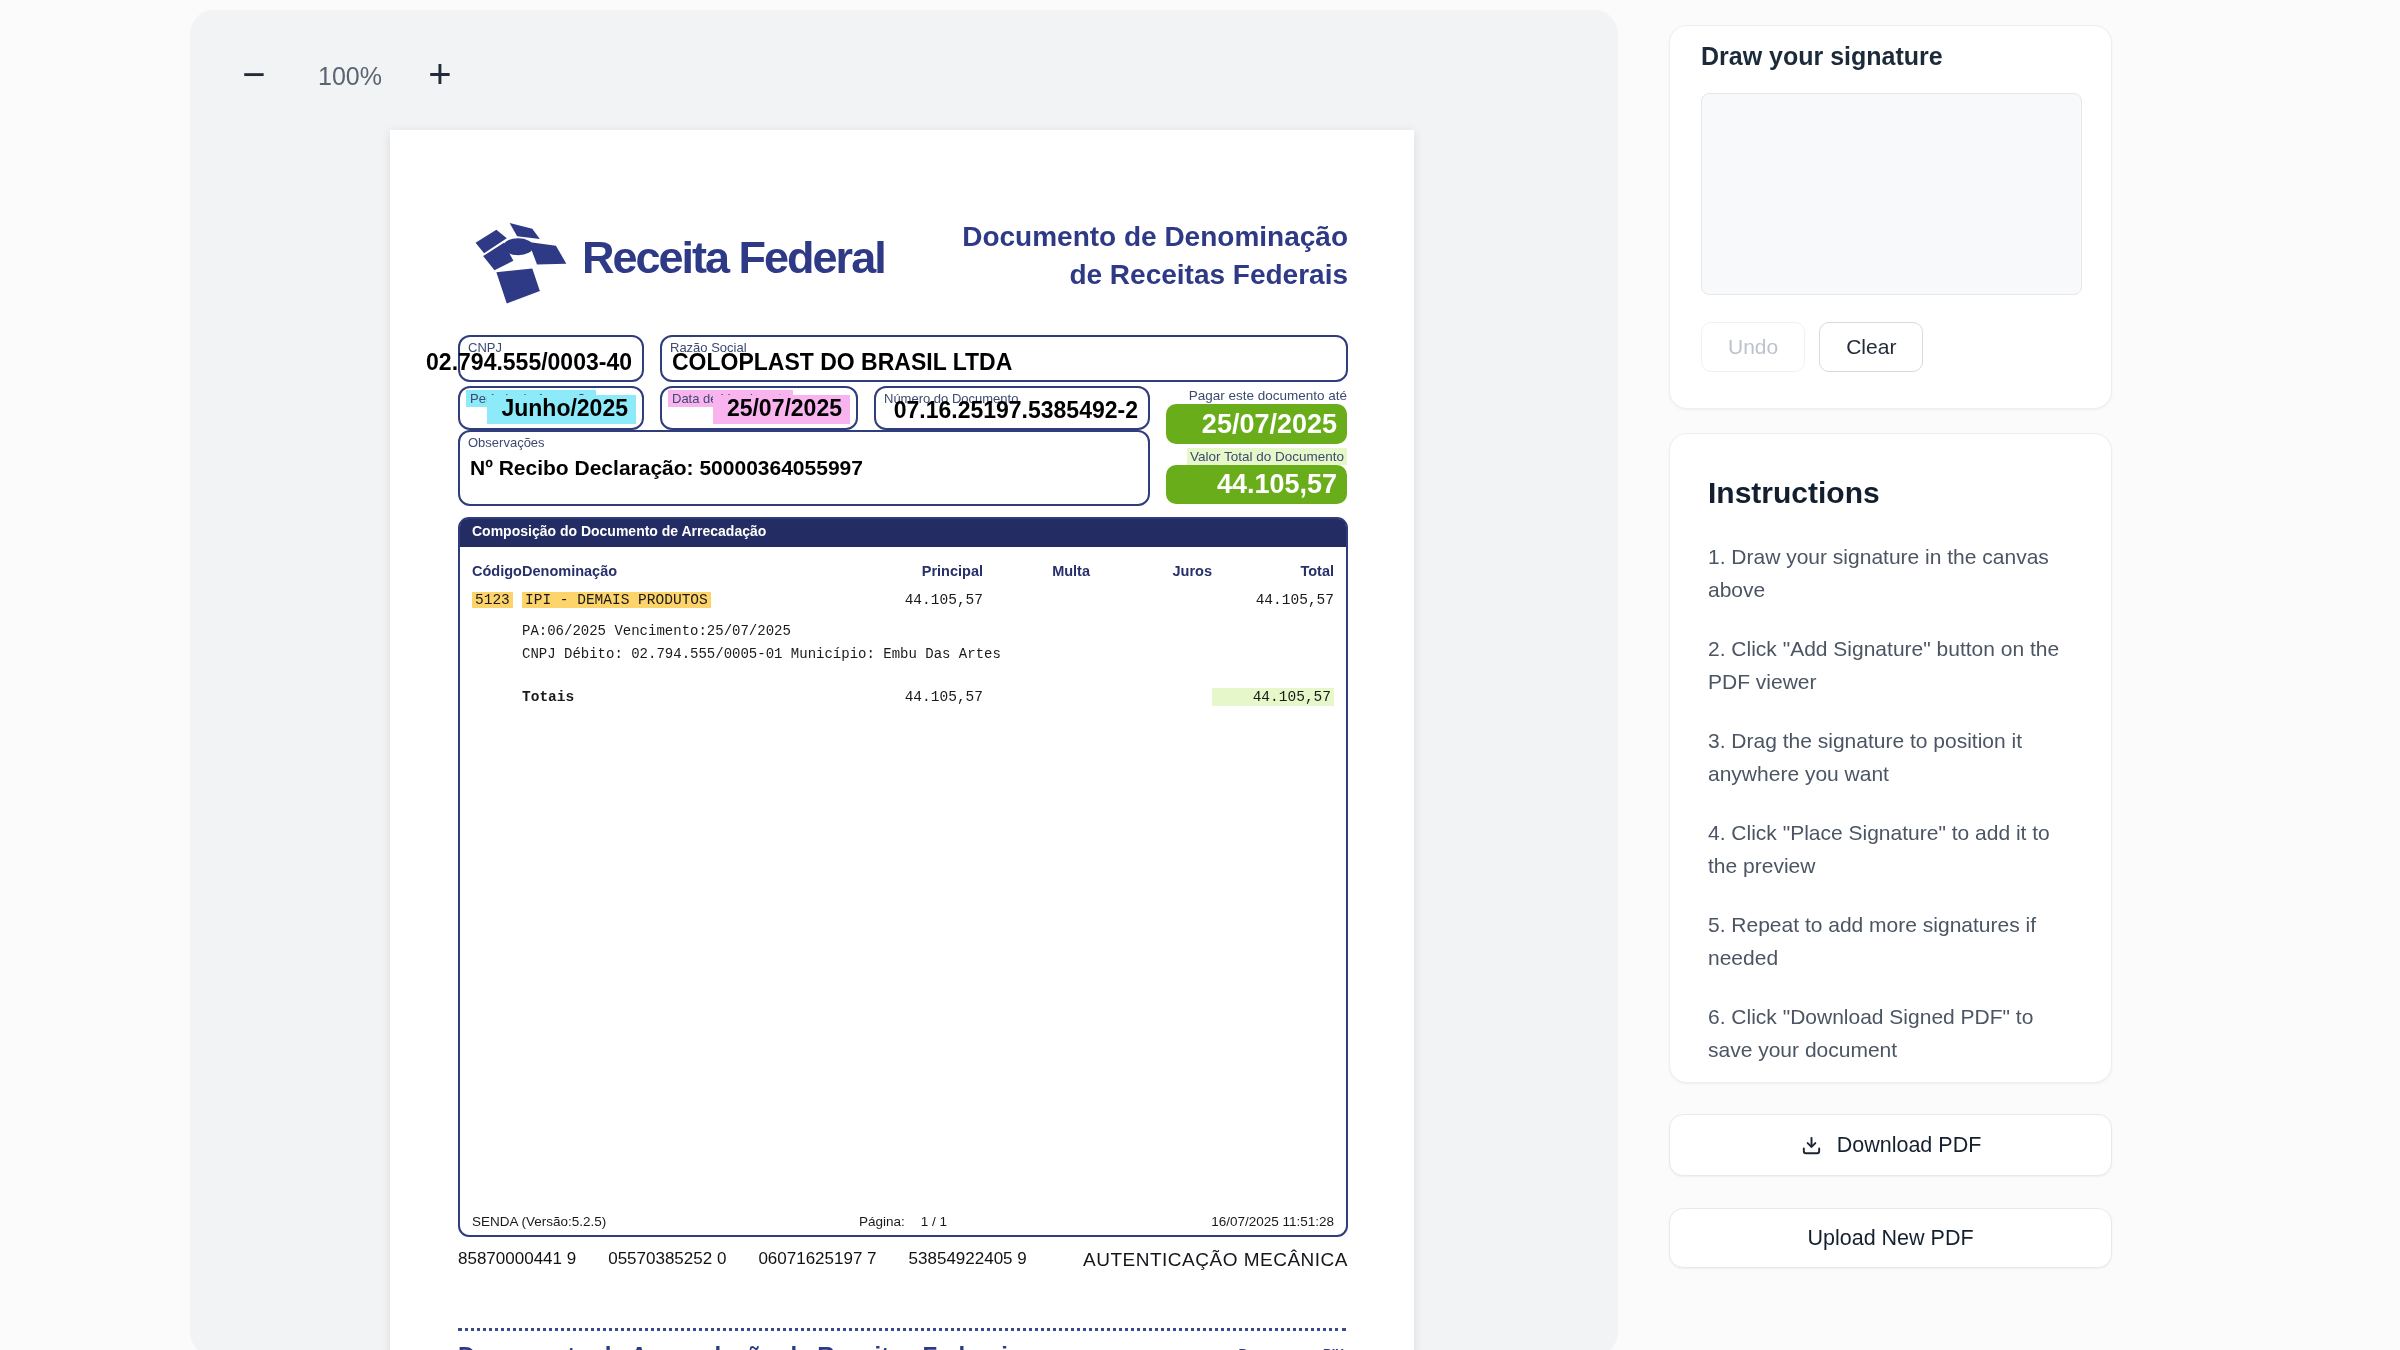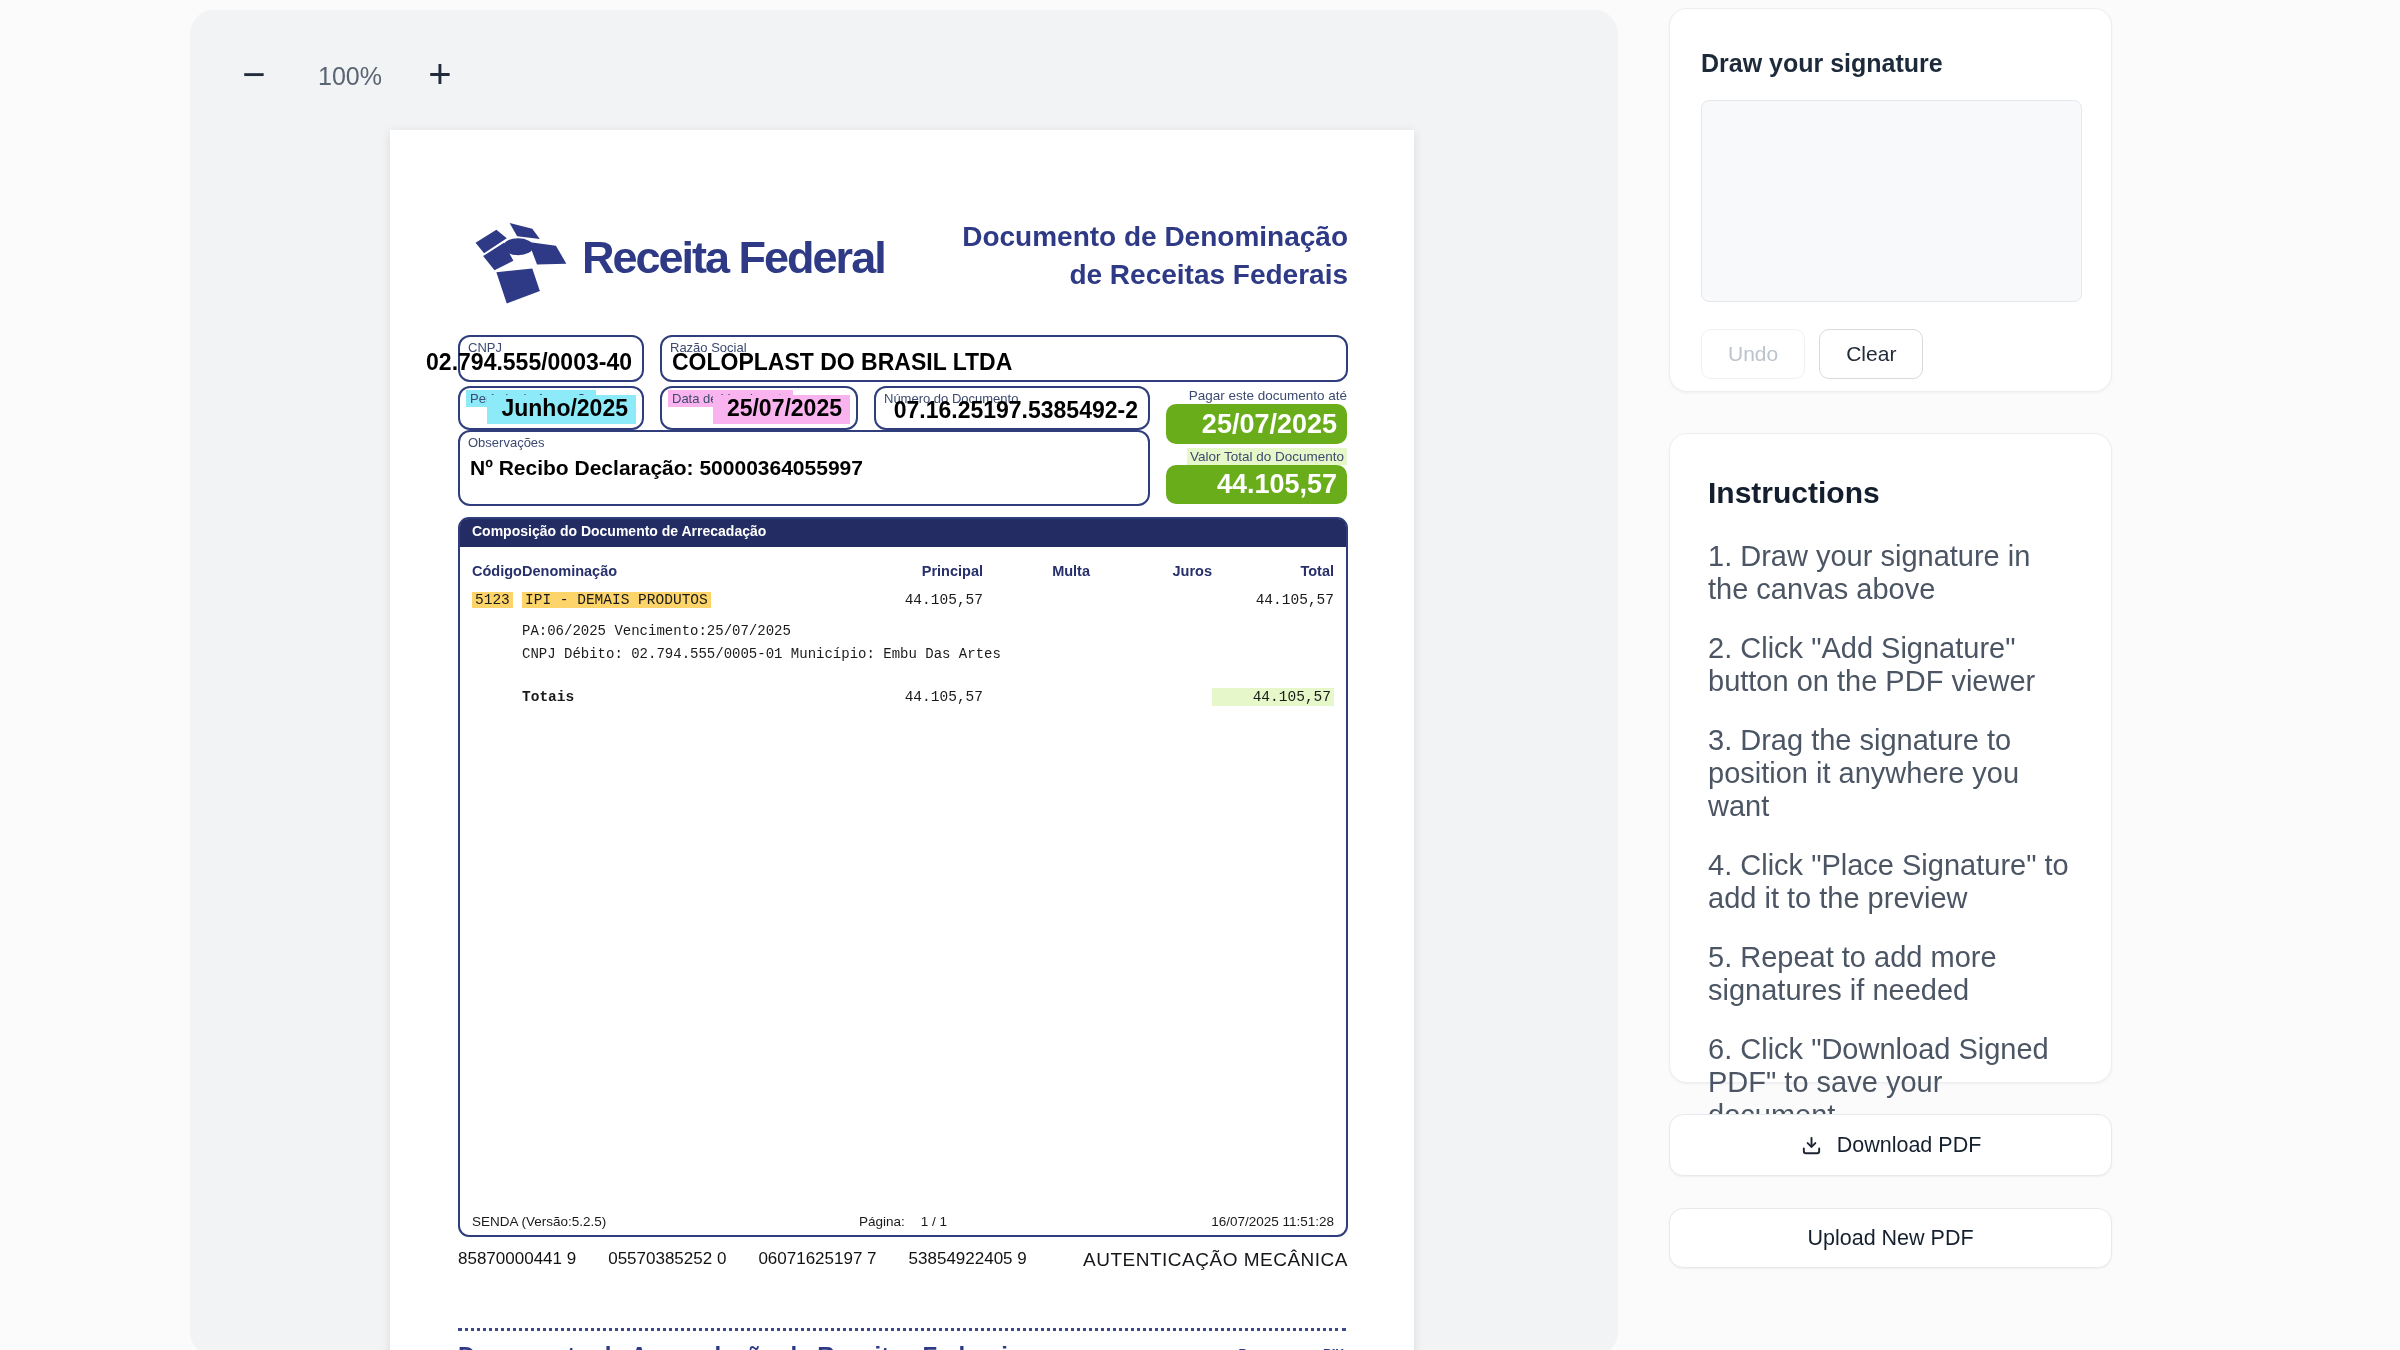--- a/index.html
+++ b/index.html
@@ -86,33 +86,33 @@
   .barcode-row span { position:static; white-space:nowrap; }
   .barcode-row .auth { margin-left:auto; font-size:19px; letter-spacing:.5px; color:#14161a; }
 
   .dash { left:68px; top:1198px; width:888px; border-top:3px dotted #39498f; }
   .next-title { left:68px; top:1212px; font-size:24px; font-weight:700; color:var(--navy); white-space:nowrap; }
   .next-pix { right:70px; top:1216px; font-size:13px; font-weight:700; color:var(--navy); }
 
   
   .card { position:absolute; left:1669px; width:443px; background:#fff;
     border:1px solid #eceef1; border-radius:18px; box-shadow:0 1px 3px rgba(16,24,40,.05); }
-  .sig-card { top:8px; height:384px; padding:40px 31px; }
+  .sig-card { top:25px; height:384px; padding:16px 31px; }
   .sig-card h2 { font-size:25px; font-weight:600; color:#1c2a3a; }
   .sigcanvas { margin-top:22px; width:381px; height:202px; background:#f8f9fa;
     border:1px solid #e5e7eb; border-radius:8px; }
   .btnrow { margin-top:27px; display:flex; gap:14px; }
   .btn { height:50px; border-radius:10px; background:#fff; font-size:21px; padding:0 26px; }
   .btn.undo  { border:1px solid #f0f1f4; color:#bcc3cd; cursor:default; }
   .btn.clear { border:1px solid #d6dade; color:#222c3a; font-weight:500; }
 
   .instr-card { top:433px; height:650px; padding:42px 38px; }
   .instr-card h2 { font-size:30px; font-weight:700; color:#131e2e; }
   .instr-card ol { list-style:none; margin-top:30px; }
-  .instr-card li { font-size:29px; line-height:33px; color:#4b5563; margin-bottom:26px; }
+  .instr-card li { font-size:21px; line-height:33px; color:#4b5563; margin-bottom:26px; }
 
   .action { position:absolute; left:1669px; width:443px; background:#fff;
     border:1px solid #e7e9ec; border-radius:14px; box-shadow:0 1px 2px rgba(16,24,40,.05);
     display:flex; align-items:center; justify-content:center; gap:14px;
     font-size:21.5px; font-weight:500; color:#15202f; }
   .action.dl { top:1114px; height:62px; }
   .action.up { top:1208px; height:60px; }
 
   .logo-fill { fill:var(--navy); }
 </style>

